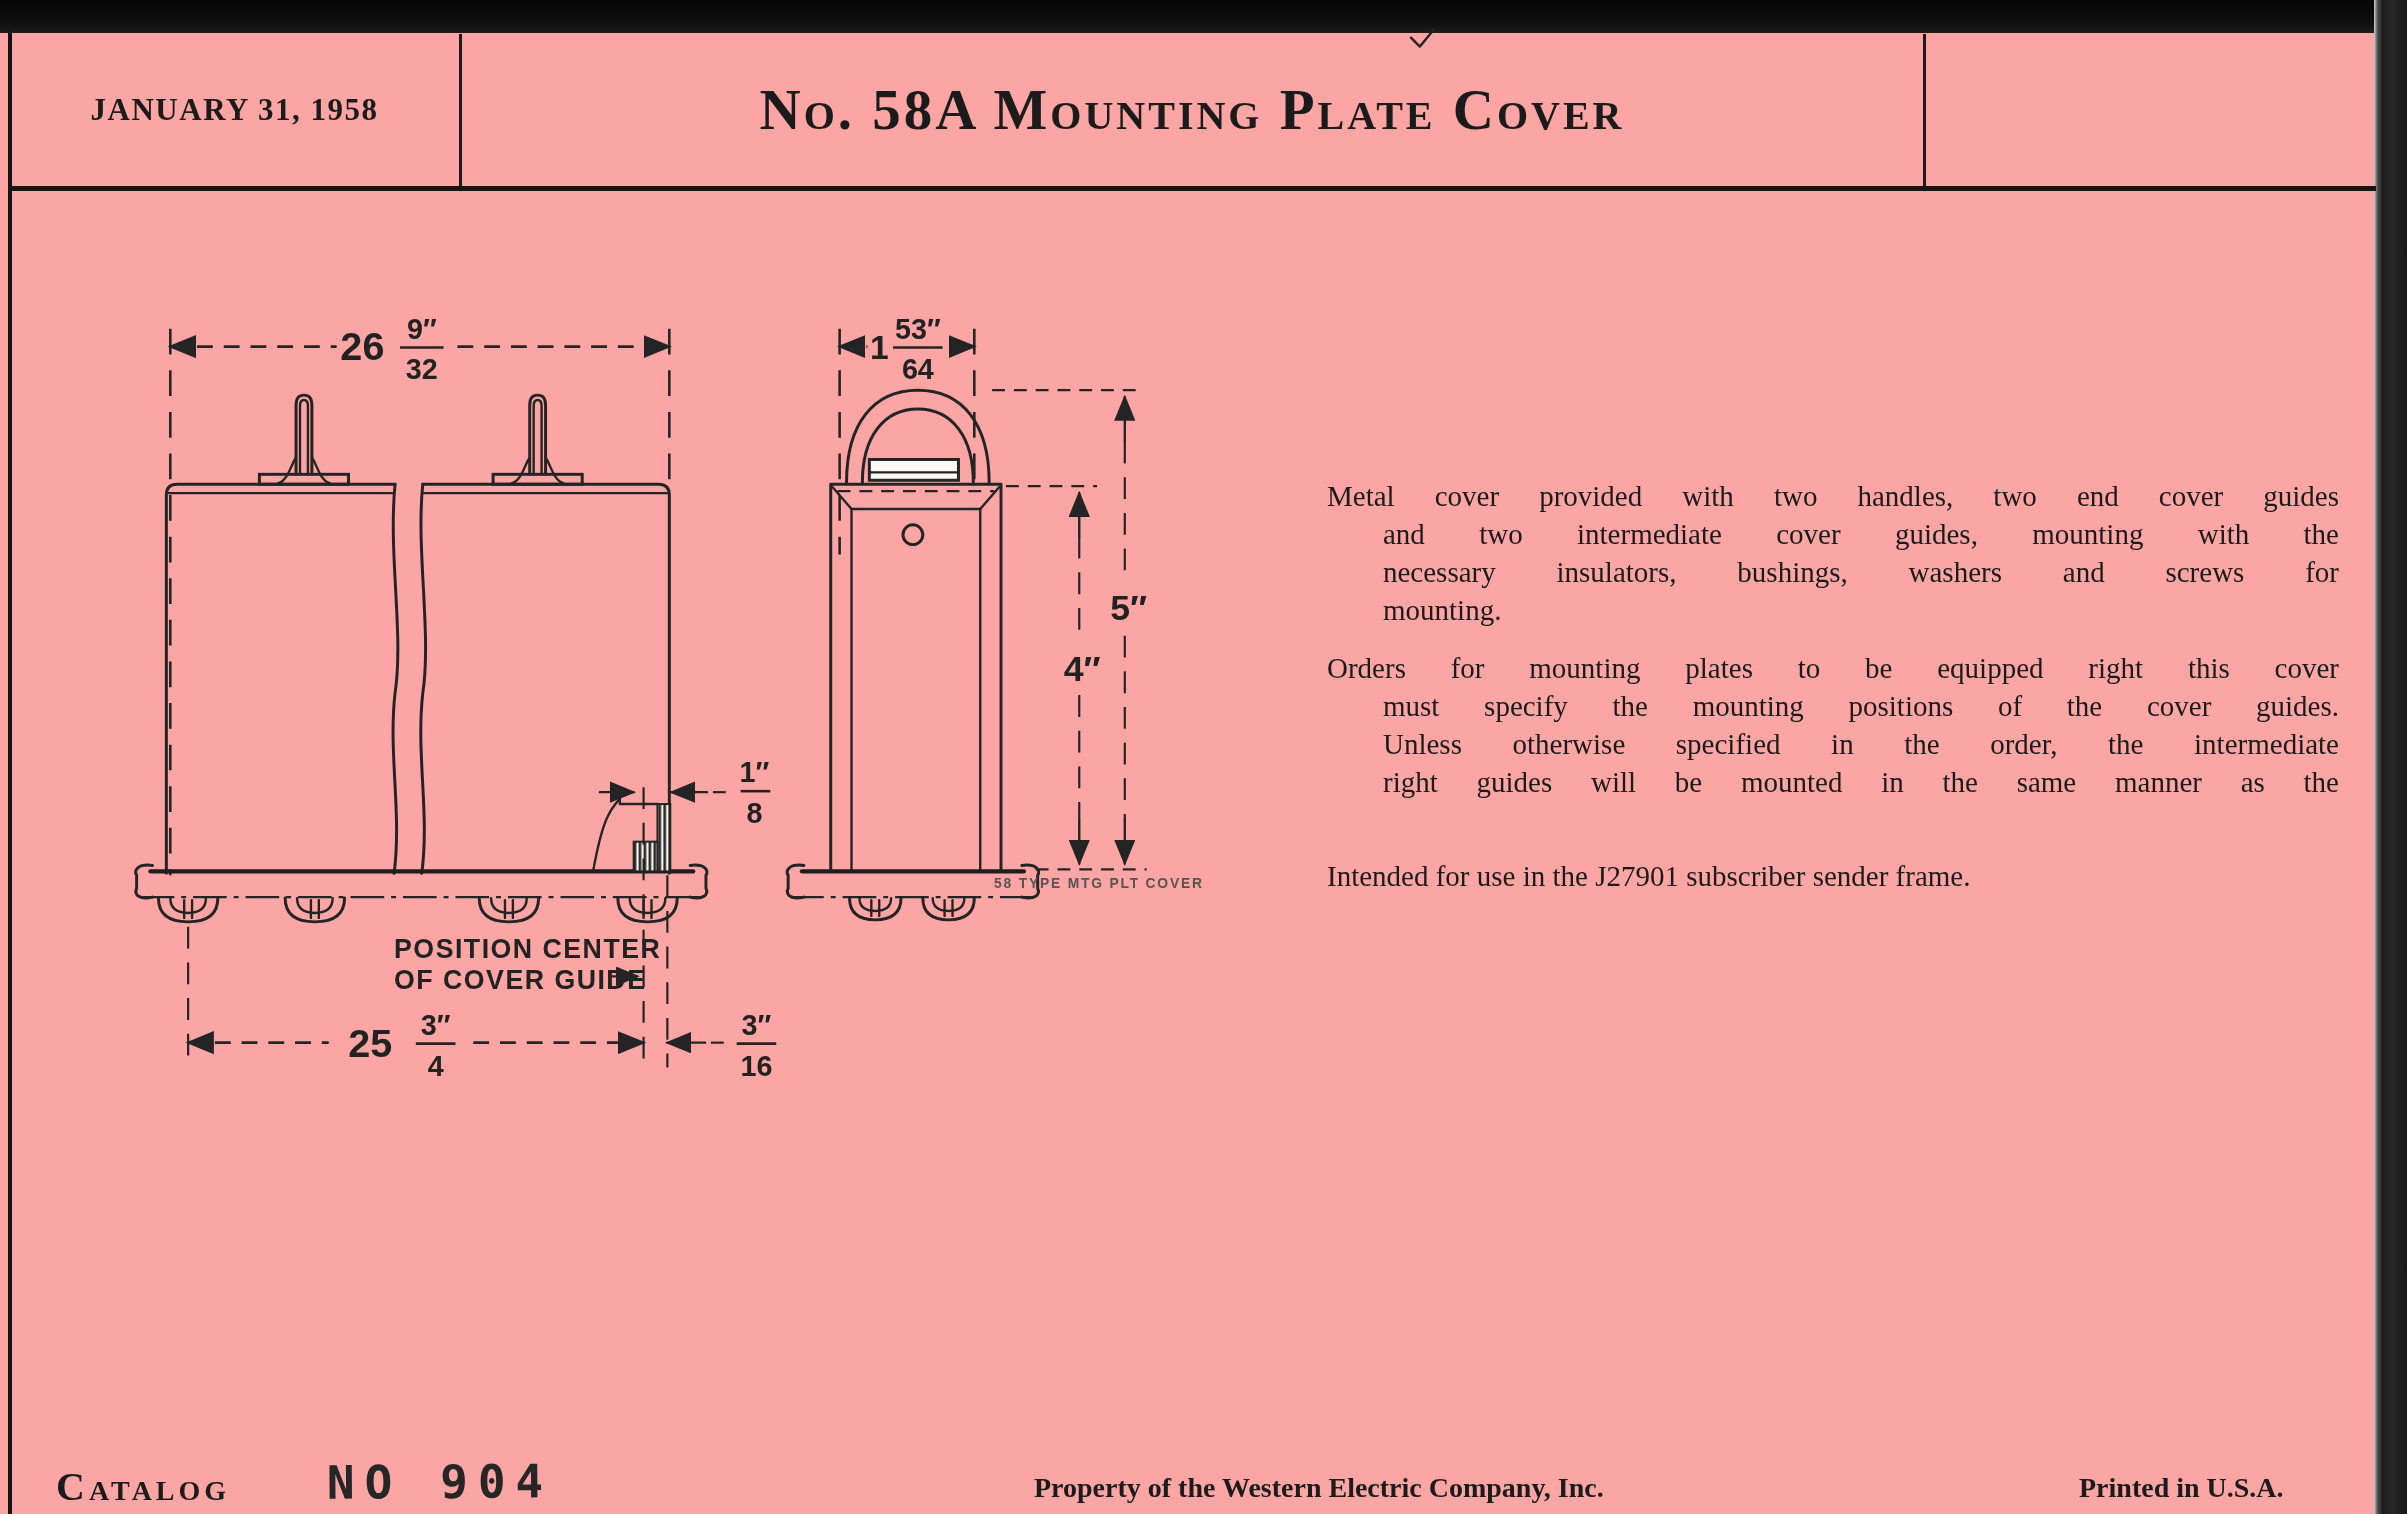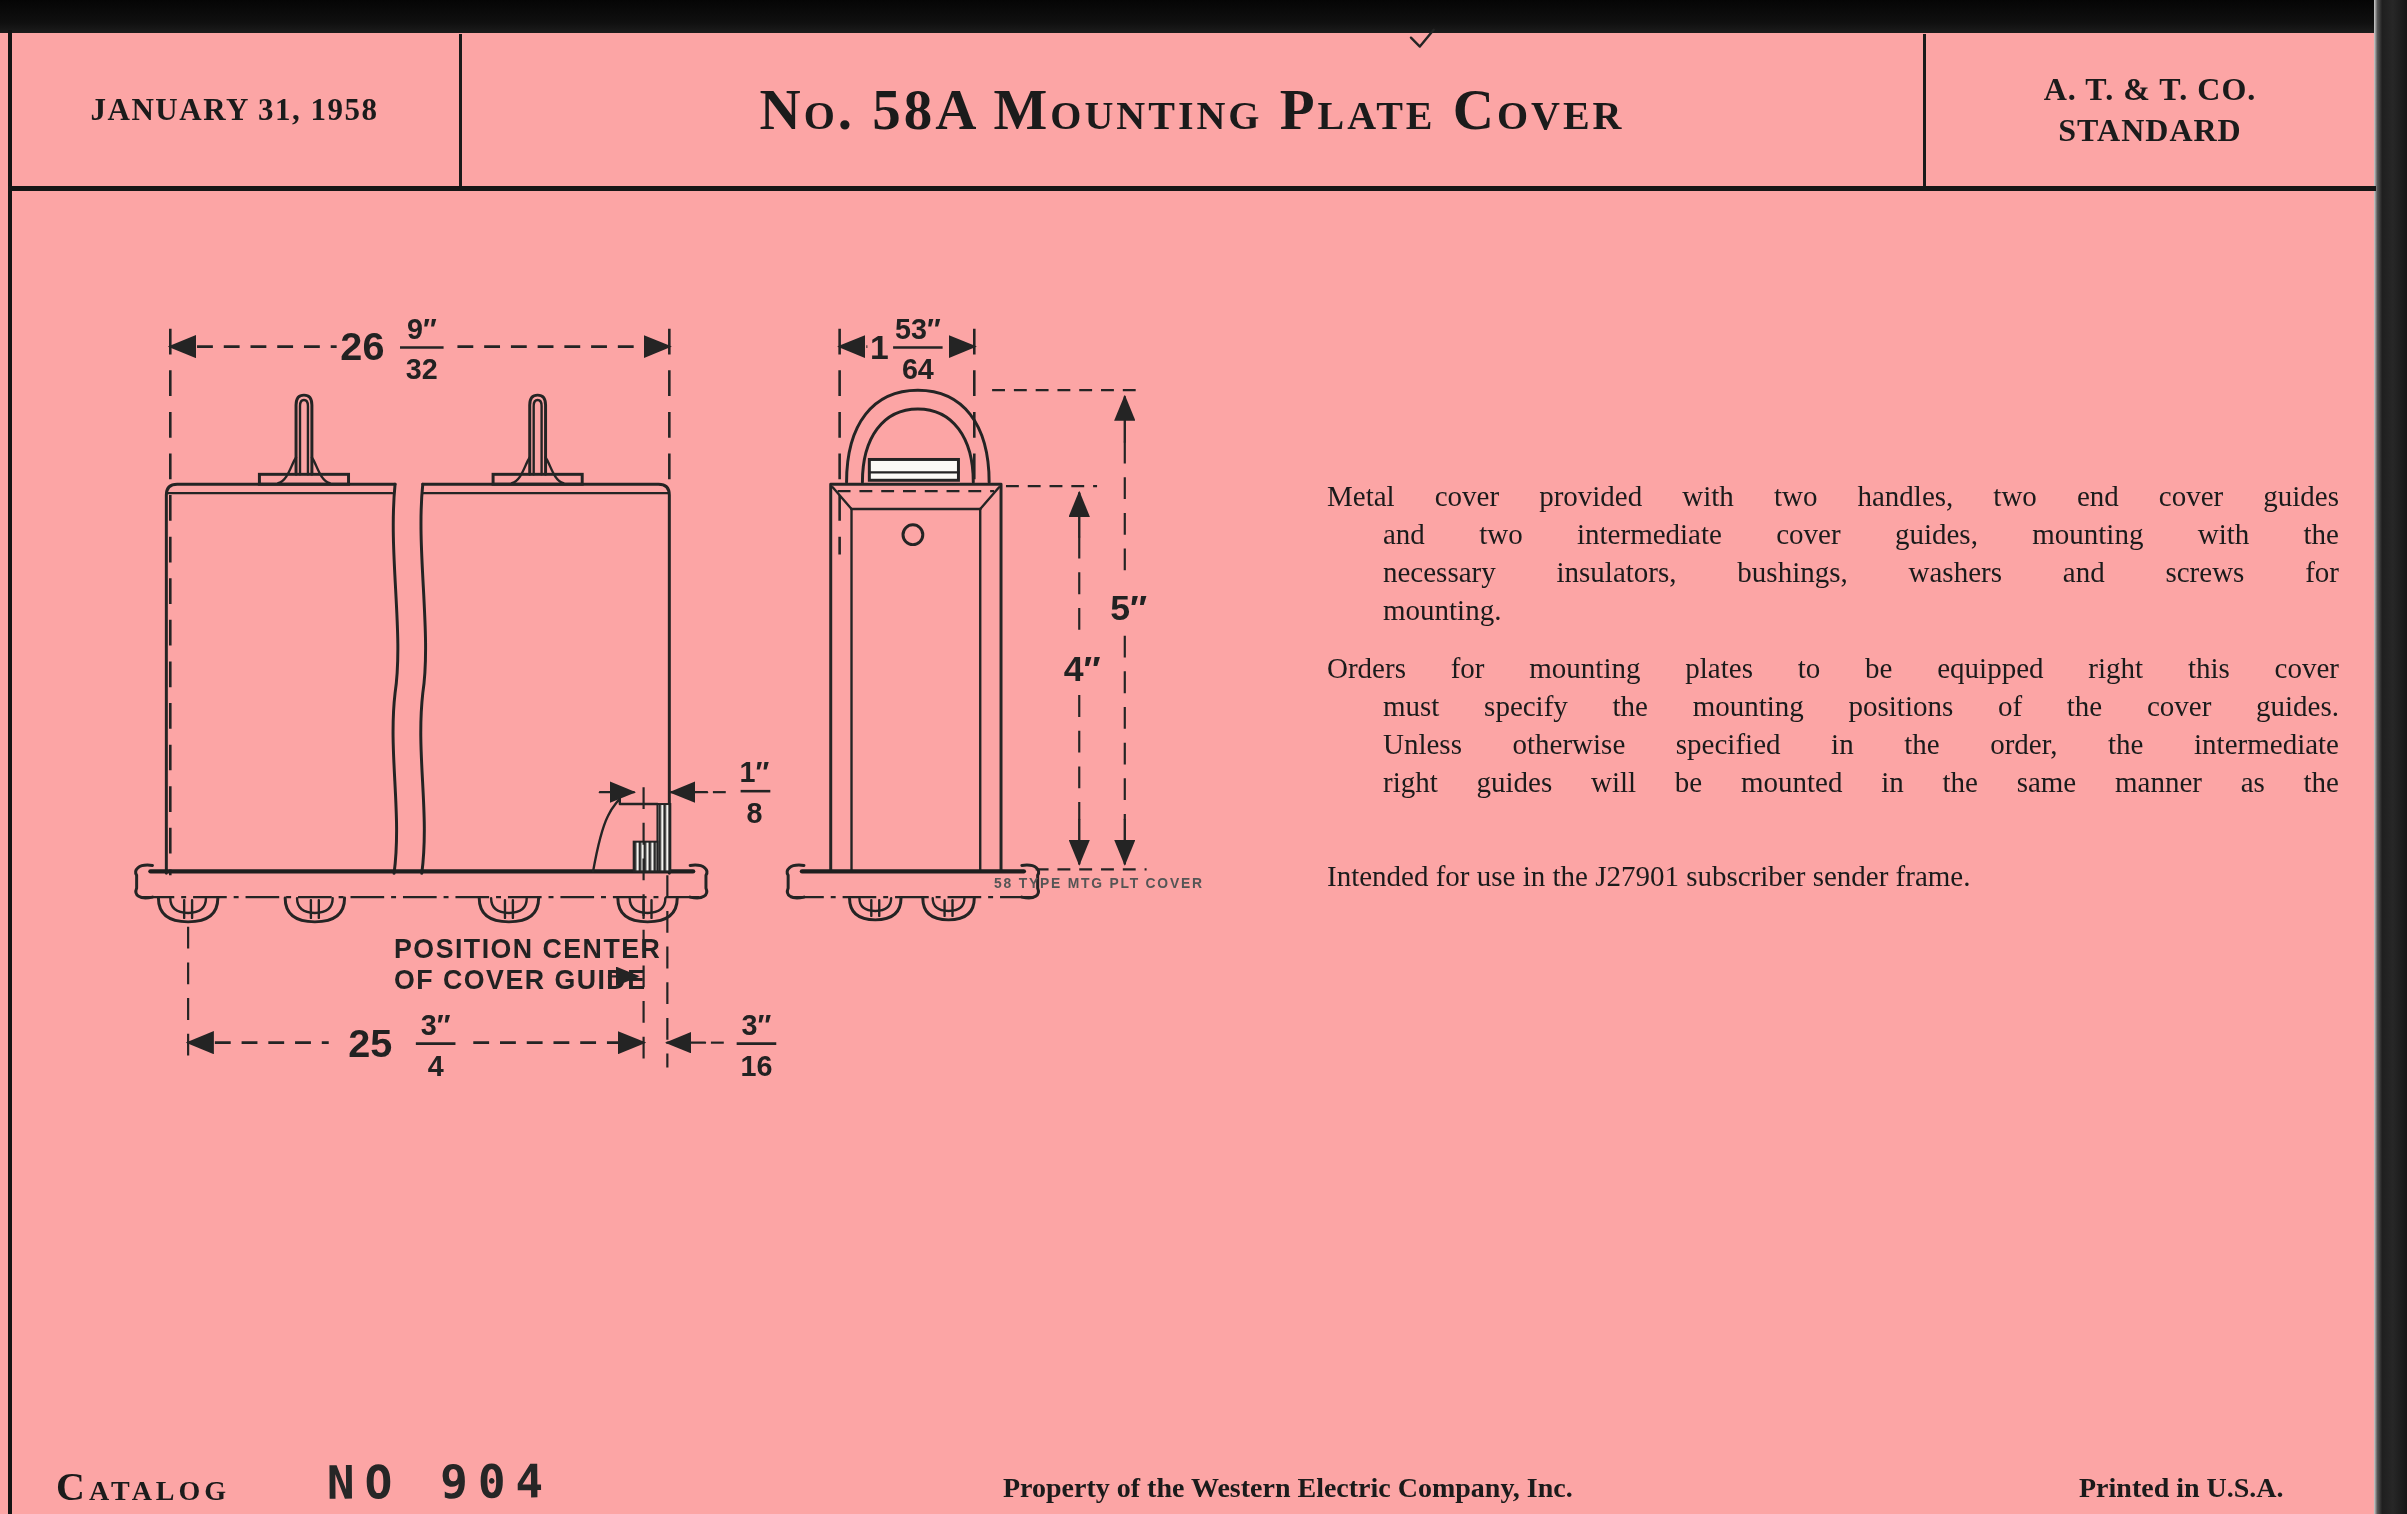--- a/index.html
+++ b/index.html
@@ -23,21 +23,21 @@
   .bodytext{position:absolute;left:1279px;width:1012px;font-size:29px;line-height:38px;margin-left:48px;}
   .p1{top:477px;} .p2{top:649px;} .p3{top:857px;}
   .tline{height:38px;}
   .tline.cont{padding-left:56px;}
   .tline.just{text-align:justify;text-align-last:justify;}
   
   .foot{position:absolute;font-weight:700;}
   .f-catalog{left:56px;top:1463px;font-variant:small-caps;font-size:40px;letter-spacing:4px;}
   .f-stamp{left:327px;top:1455px;font-family:"DejaVu Sans Mono",monospace;font-weight:600;
            font-size:46px;letter-spacing:10px;color:#262626;transform:rotate(-.4deg);}
-  .f-prop{left:1003px;top:1472px;font-size:28px;}
+  .f-prop{left:1034px;top:1472px;font-size:28px;}
   .f-printed{left:2079px;top:1472px;font-size:28px;}
   
   svg.drawing{position:absolute;left:0;top:0;}
   .s {fill:none;stroke:#242424;stroke-width:3;stroke-linecap:round;stroke-linejoin:round;}
   .s2{fill:none;stroke:#242424;stroke-width:2.4;stroke-linecap:round;stroke-linejoin:round;}
   .s4{fill:none;stroke:#1e1e1e;stroke-width:4.5;stroke-linecap:round;}
   .sr{stroke:#242424;stroke-width:3;}
   .dd {fill:none;stroke:#242424;stroke-width:2.6;stroke-dasharray:16 11;}
   .dd2{fill:none;stroke:#242424;stroke-width:2.2;stroke-dasharray:13 9;}
   .dl {fill:none;stroke:#242424;stroke-width:2.6;stroke-dasharray:26 16;}
@@ -56,24 +56,20 @@
 
   <div class="band-top"></div>
   <div class="band-right"></div>
   <div class="border-left"></div>
   <div class="hrule"></div>
   <div class="vline v1"></div>
   <div class="vline v2"></div>
 
   <div class="cell date">JANUARY 31, 1958</div>
   <div class="cell title">No. 58A Mounting Plate Cover</div>
-  <div class="cell org">
-    <div>A. T. &amp; T. CO.</div>
-    <div>STANDARD</div>
-  </div>
 
   <svg class="drawing" width="2408" height="1515" viewBox="0 0 2432 1530">
     <defs>
       <marker id="ar" markerWidth="11" markerHeight="9" refX="10" refY="4.5" orient="auto-start-reverse">
         <path d="M0,0 L11,4.5 L0,9 Z" fill="#242424"></path>
       </marker>
       <pattern id="hat" width="5" height="5" patternUnits="userSpaceOnUse">
         <rect width="5" height="5" fill="#f6f5f1"></rect>
           <rect width="2.7" height="5" fill="#2a2a2a"></rect>
       </pattern>

